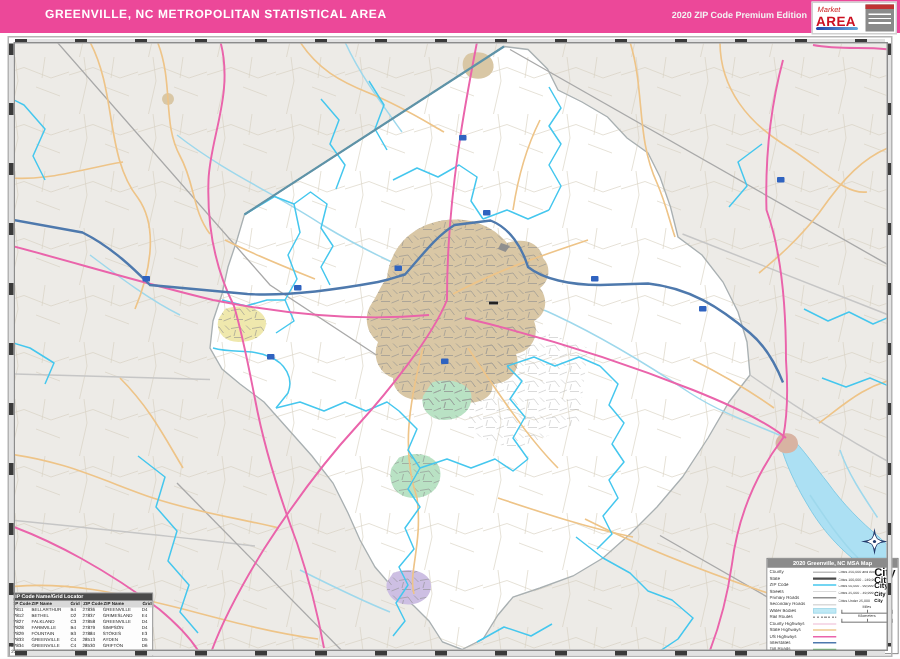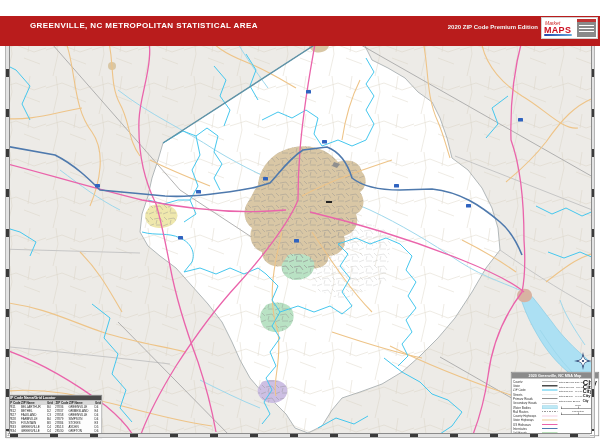--- a/index.html
+++ b/index.html
@@ -1,19 +1,19 @@
 <!DOCTYPE html>
 <html><head>
 <meta charset="utf-8">
 <style>
   html,body{margin:0;padding:0;background:#fff;}
   #stage{position:relative;width:600px;height:439px;background:#fff;overflow:hidden;
          font-family:"Liberation Sans",sans-serif;}
   
-  #topbar{position:absolute;left:0;top:16px;width:600px;height:30px;background:#b91c1c;}
+  #topbar{position:absolute;left:0;top:0;width:600px;height:22px;background:#ec4899;}
   #topbar .title{position:absolute;left:30px;top:5px;color:#fff;font-size:8px;font-weight:bold;letter-spacing:.4px;}
   #topbar .edition{position:absolute;right:62px;top:8px;color:#f3f3f3;font-size:6px;font-weight:bold;}
   #logo{position:absolute;right:2px;top:1px;width:55px;height:20px;background:#fff;border:1px solid #d0d0d0;display:flex;}
   #logo .lg-left{width:34px;position:relative;}
   #logo .lg-prefix{position:absolute;left:3px;top:2px;font-size:5px;color:#cc2222;font-style:italic;}
   #logo .lg-brand{position:absolute;left:2px;top:7px;font-size:9px;font-weight:bold;color:#cc1122;letter-spacing:.3px;}
   #logo .lg-swoosh{position:absolute;left:2px;bottom:2px;width:28px;height:2px;background:linear-gradient(90deg,#2244aa,#66aadd);border-radius:2px;}
   #logo .lg-right{flex:1;background:#8a8a8a;position:relative;margin:1px;}
   #logo .lg-right:before{content:"";position:absolute;left:0;top:0;right:0;height:3px;background:#c03333;}
   #logo .lg-right:after{content:"";position:absolute;left:2px;top:6px;right:2px;height:8px;
@@ -456,20 +456,20 @@
   <div class="frame" id="ruler-bottom"></div>
   <div class="frame" id="ruler-left"></div>
   <div class="frame" id="ruler-right"></div>
 
   <div id="topbar">
     <span class="title">GREENVILLE, NC METROPOLITAN STATISTICAL AREA</span>
     <span class="edition">2020 ZIP Code Premium Edition</span>
     <div id="logo">
       <div class="lg-left">
         <span class="lg-prefix">Market</span>
-        <span class="lg-brand">MAPS</span>
+        <span class="lg-brand">AREA</span>
         <span class="lg-swoosh"></span>
       </div>
       <div class="lg-right"></div>
     </div>
   </div>
 
 </div>
 
 </body></html>

